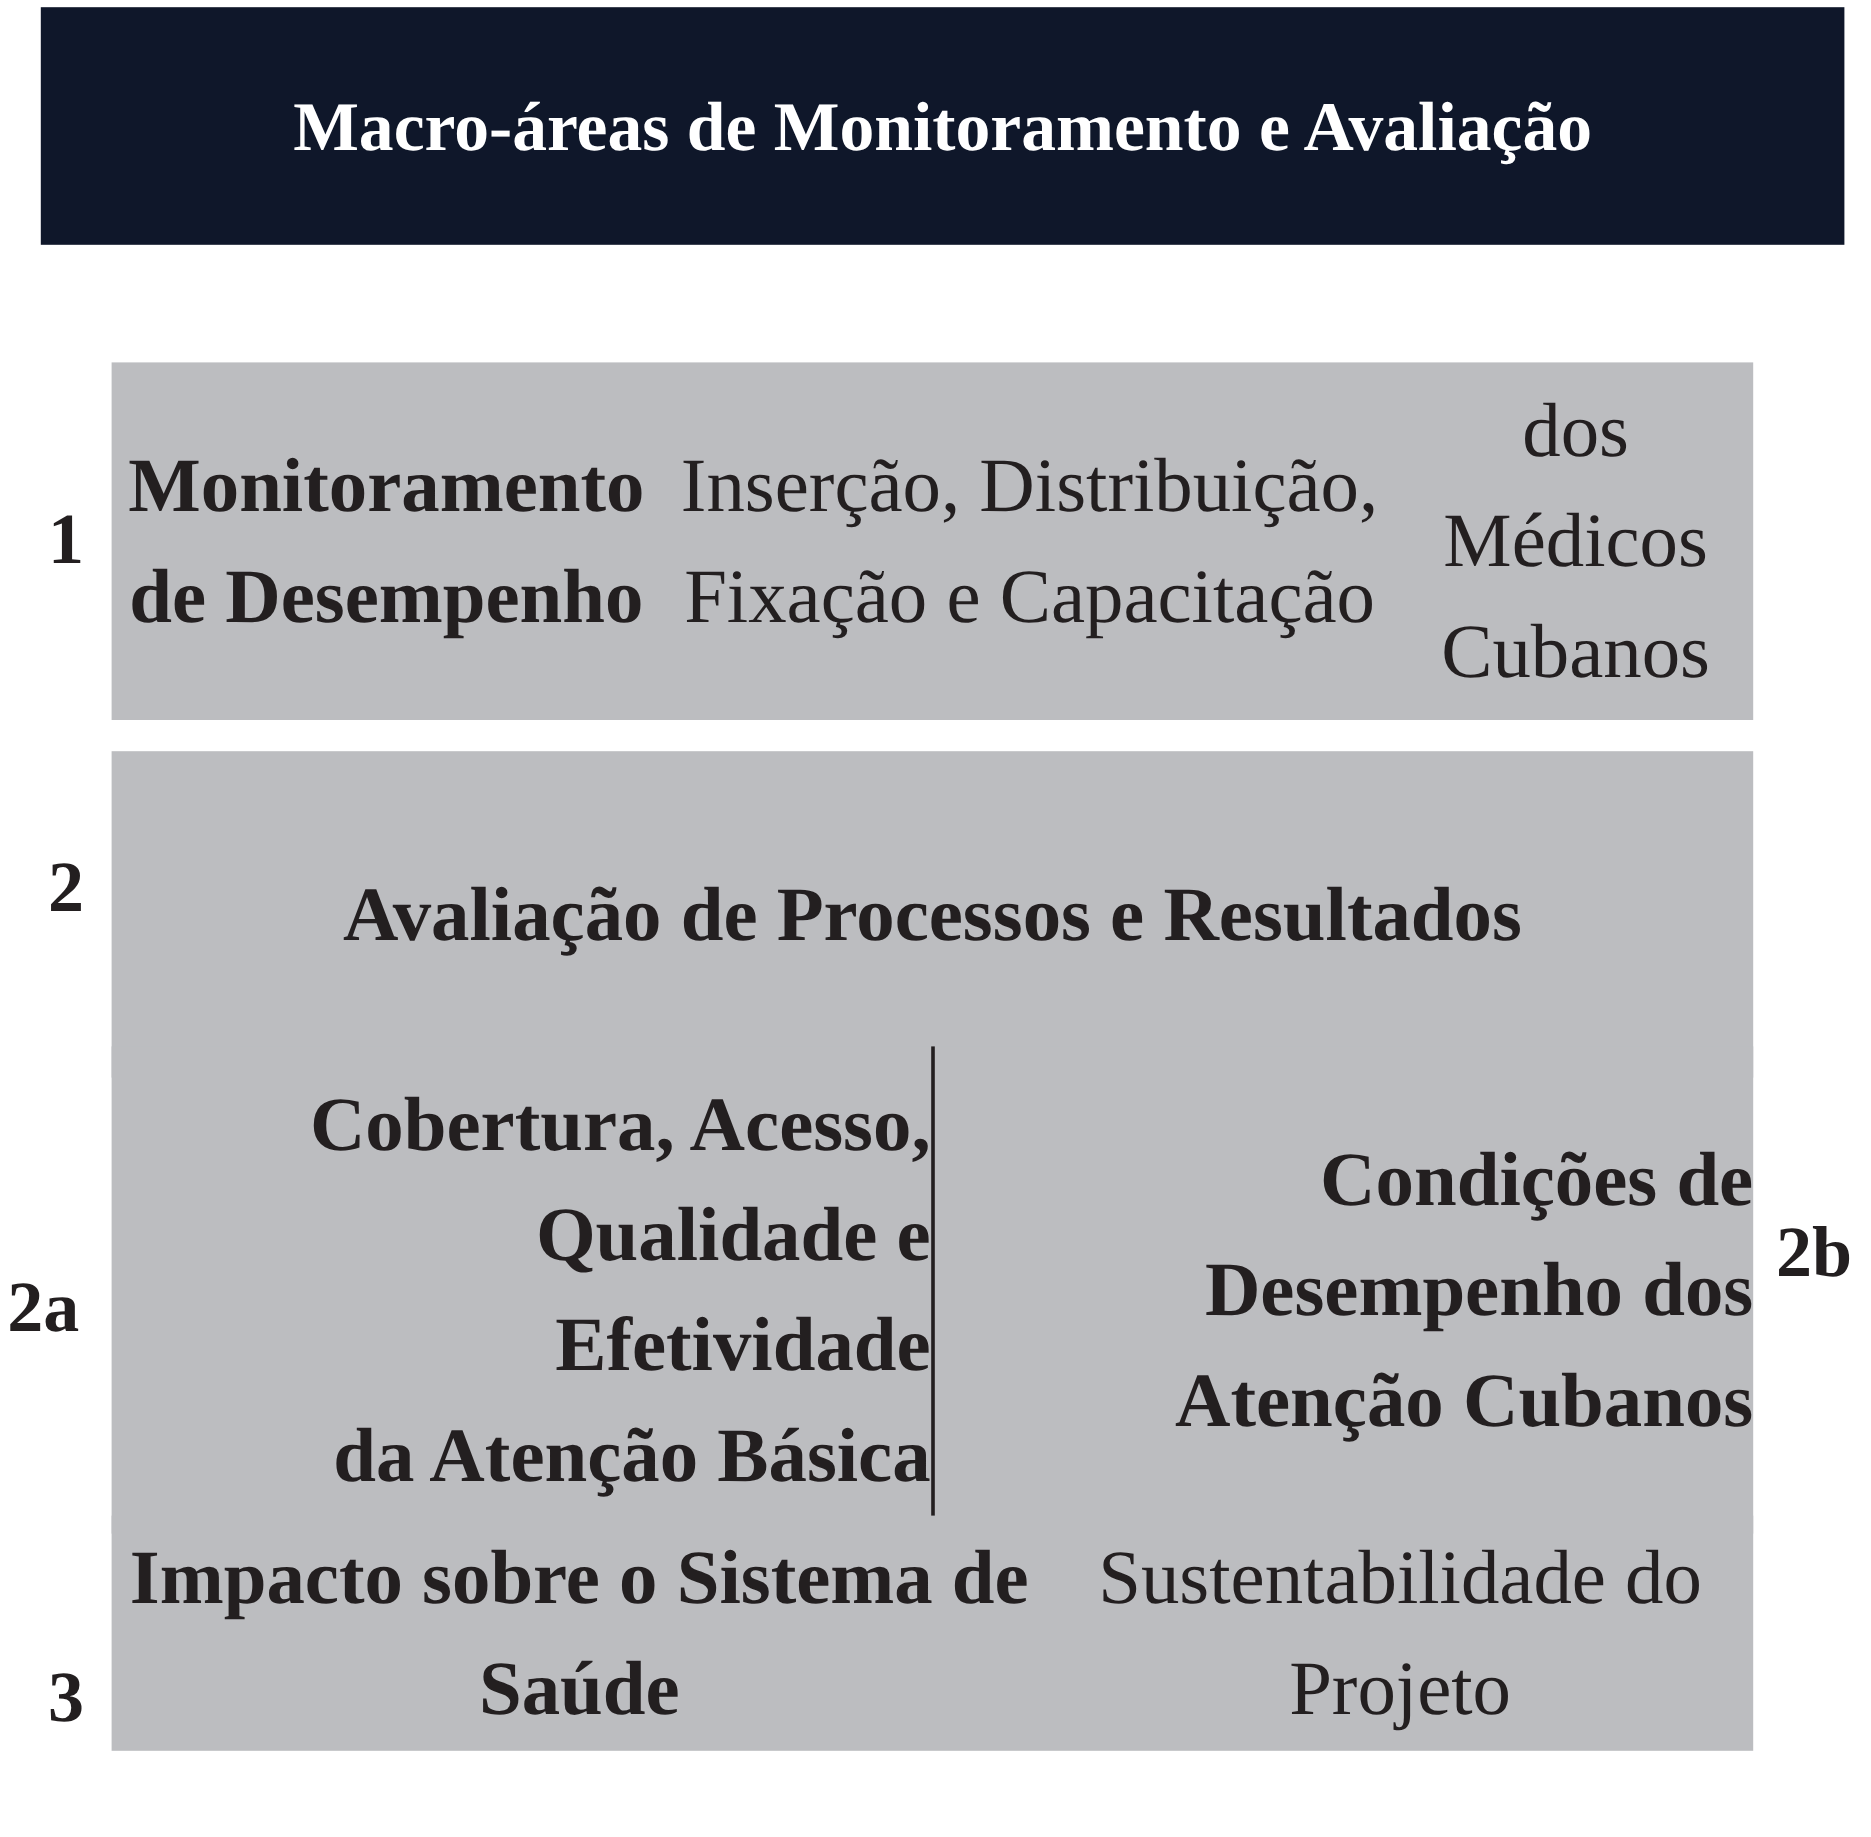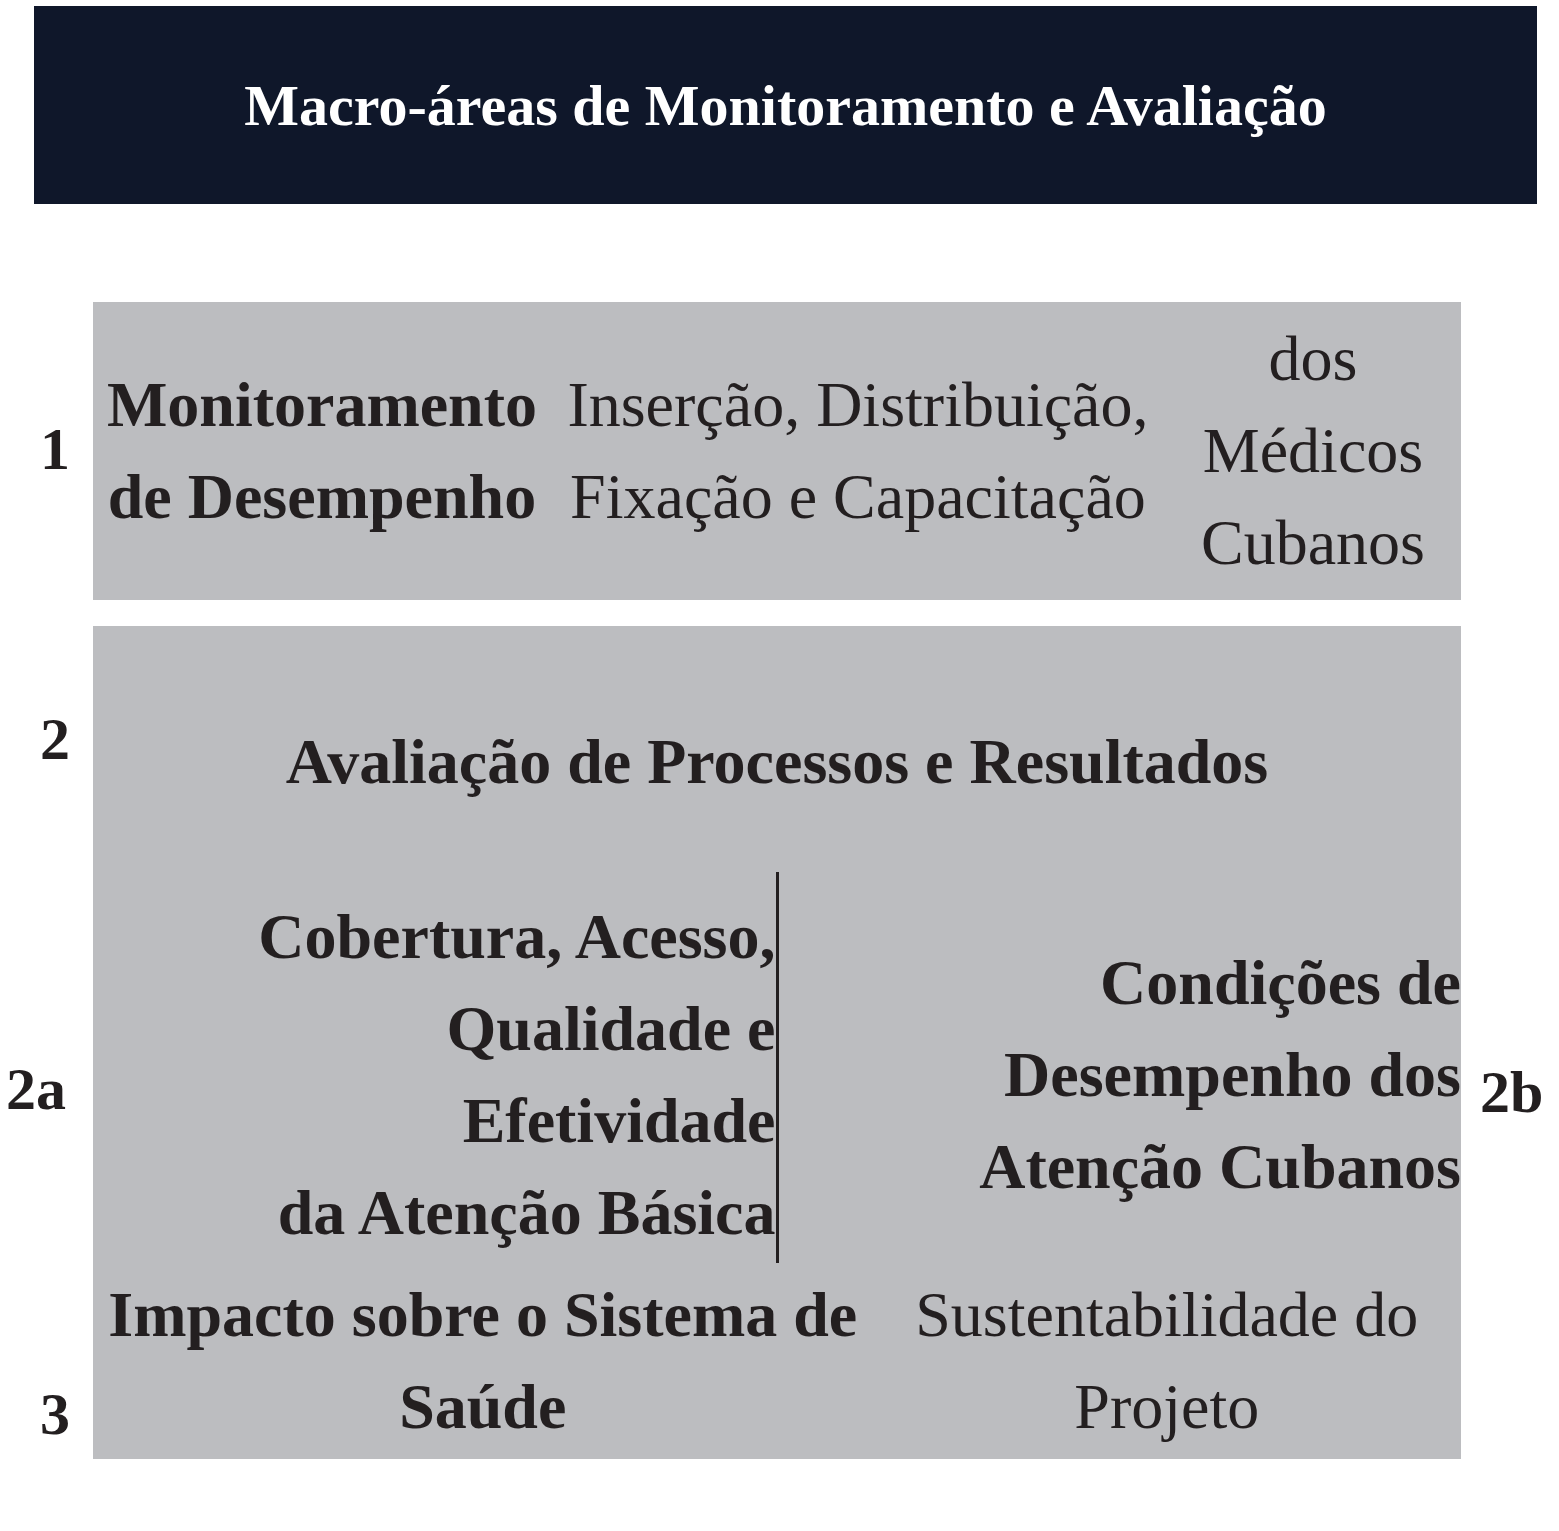--- a/index.html
+++ b/index.html
@@ -24,21 +24,21 @@
   <div class="n">Inserção, Distribuição, Fixação e Capacitação</div>
   <div class="n">dos Médicos Cubanos</div>
 </div>
 
 <div class="num" style="left:40px;top:705px;">2</div>
 <div class="box b" style="top:626px;height:272px;">
   <div>Avaliação de Processos e Resultados</div>
 </div>
 
 <div class="num" style="left:6px;top:1055px;">2a</div>
-<div class="num" style="left:1480px;top:1058px;">2b</div>
+<div class="num" style="left:1480px;top:1009px;">2b</div>
 <div class="box b split" style="top:872px;height:406px;">
   <div class="half">
     <div>Cobertura, Acesso,</div>
     <div>Qualidade e</div>
     <div>Efetividade</div>
     <div>da Atenção Básica</div>
   </div>
   <div class="divider"></div>
   <div class="half">
     <div>Condições de</div>

